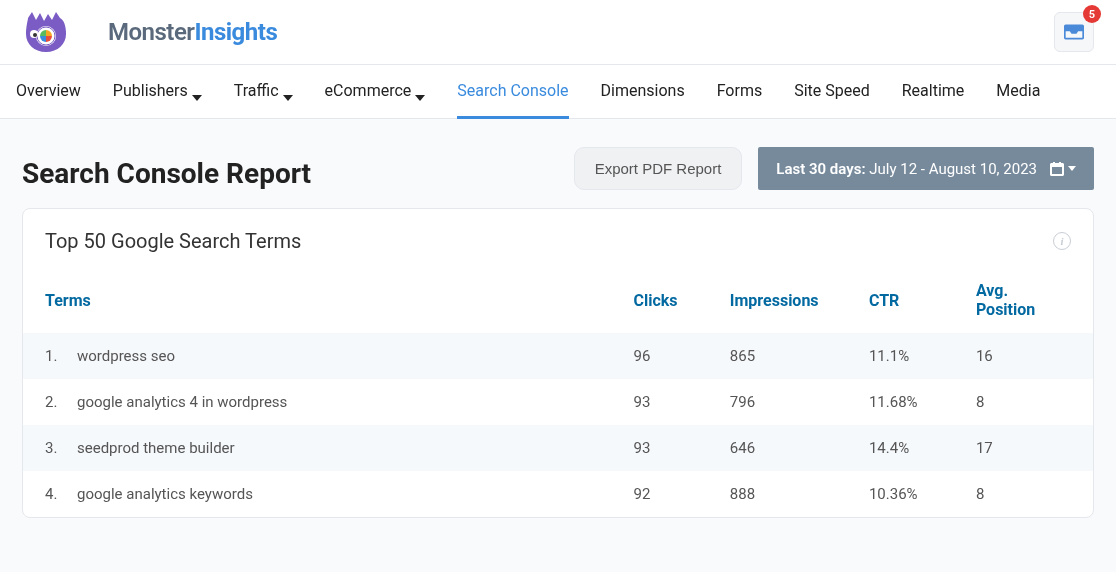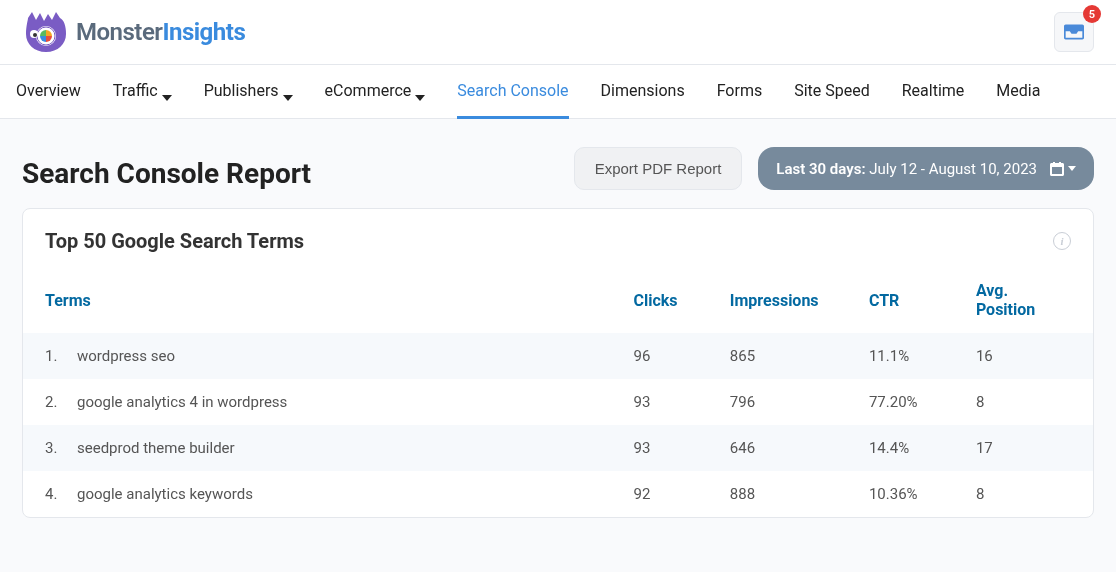--- a/index.html
+++ b/index.html
@@ -30,21 +30,21 @@
     .logo-monster {
       width: 48px;
       height: 44px;
       position: relative;
     }
     .logo-text {
       font-size: 24px;
       font-weight: 600;
       letter-spacing: -0.5px;
     }
-    .logo-text .light { color: #5a6a7c; }
+    .logo-text .light { color: #5a6a7c; margin-left: 32px; }
     .logo-text .bold { color: #3a8bde; font-weight: 700; }
     
     .header-right {
       position: relative;
     }
     .inbox-btn {
       width: 40px;
       height: 40px;
       background: #f6f7f9;
       border: 1px solid #e4e7ec;
@@ -126,21 +126,21 @@
       border: 1px solid #e4e7ec;
       border-radius: 10px;
       padding: 12px 20px;
       font-size: 15px;
       color: #555;
       cursor: pointer;
     }
     .date-range {
       background: #778a9c;
       color: #fff;
-      border-radius: 16px;
+      border-radius: 2px;
       padding: 12px 18px;
       font-size: 15px;
       display: flex;
       align-items: center;
       gap: 12px;
       cursor: pointer;
     }
     .date-range .label { font-weight: 600; }
     .date-range .value { font-weight: 400; }
     .cal-icon {
@@ -165,21 +165,21 @@
       overflow: hidden;
     }
     .card-head {
       display: flex;
       align-items: center;
       justify-content: space-between;
       padding: 20px 22px 14px 22px;
     }
     .card-title {
       font-size: 20px;
-      font-weight: 700;
+      font-weight: 400;
       color: #333;
     }
     .info-icon {
       width: 18px;
       height: 18px;
       border: 1.5px solid #c9ced6;
       border-radius: 50%;
       display: flex;
       align-items: center;
       justify-content: center;
@@ -254,27 +254,27 @@
       <div class="badge">5</div>
     </div>
   </div>
 </div>
 
 <div class="nav" id="nav">
     <div class="nav-item">
       <span>Overview</span>
     </div>
     <div class="nav-item">
-      <span>Traffic</span>
+      <span>Publishers</span>
       <span class="chevron"><svg viewBox="0 0 10 6">
           <path d="M0 0l5 6 5-6z"></path>
         </svg></span>
     </div>
     <div class="nav-item">
-      <span>Publishers</span>
+      <span>Traffic</span>
       <span class="chevron"><svg viewBox="0 0 10 6">
           <path d="M0 0l5 6 5-6z"></path>
         </svg></span>
     </div>
     <div class="nav-item">
       <span>eCommerce</span>
       <span class="chevron"><svg viewBox="0 0 10 6">
           <path d="M0 0l5 6 5-6z"></path>
         </svg></span>
     </div>
@@ -347,21 +347,21 @@
         </tr>
         <tr>
           <td>
             <div class="term-cell">
               <span class="term-idx">2.</span>
               <span>google analytics 4 in wordpress</span>
             </div>
           </td>
           <td>93</td>
           <td>796</td>
-          <td>77.20%</td>
+          <td>11.68%</td>
           <td>8</td>
         </tr>
         <tr>
           <td>
             <div class="term-cell">
               <span class="term-idx">3.</span>
               <span>seedprod theme builder</span>
             </div>
           </td>
           <td>93</td>

